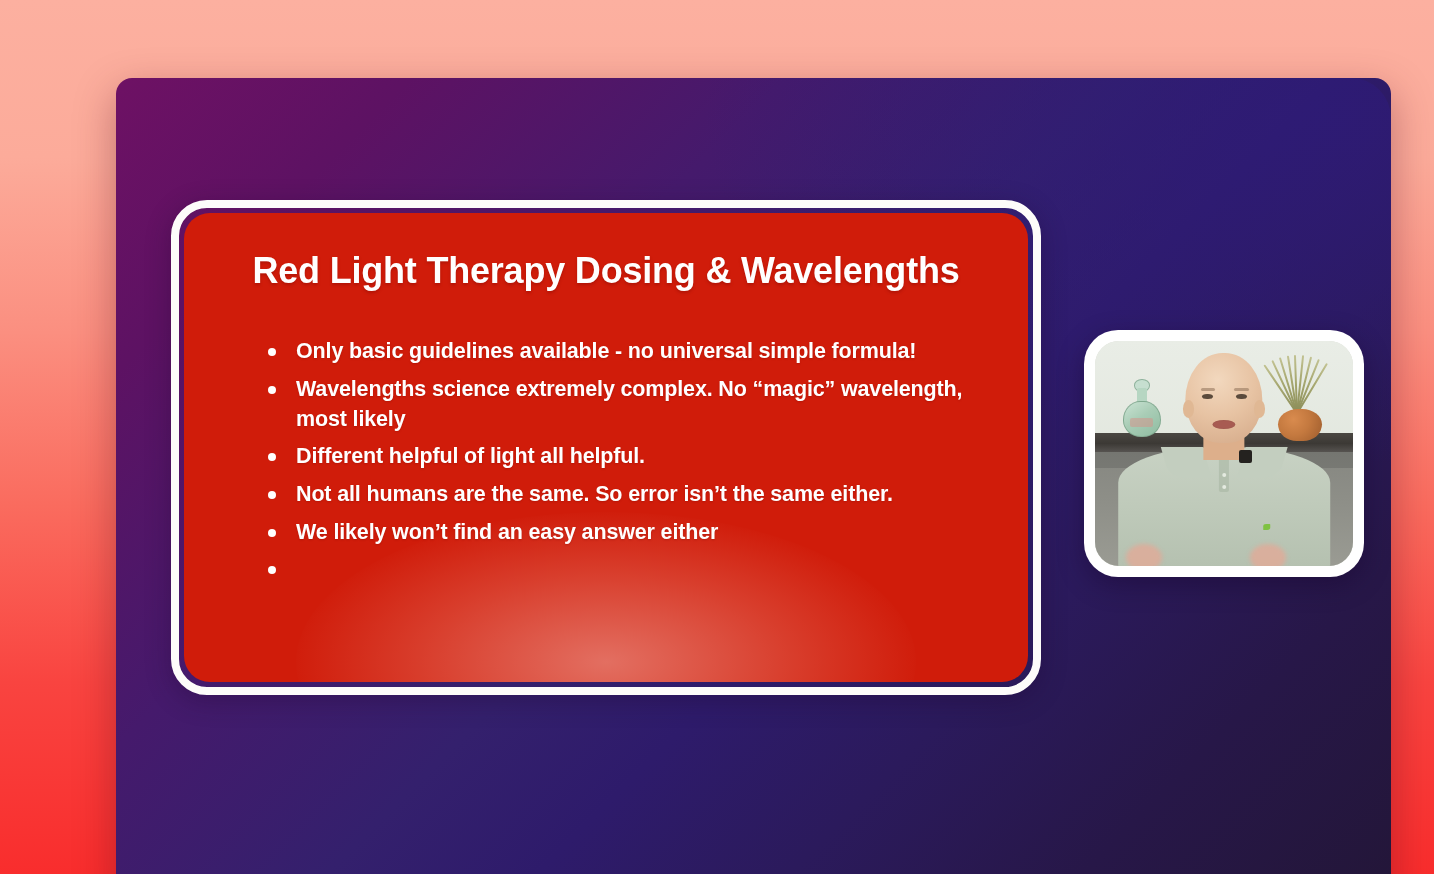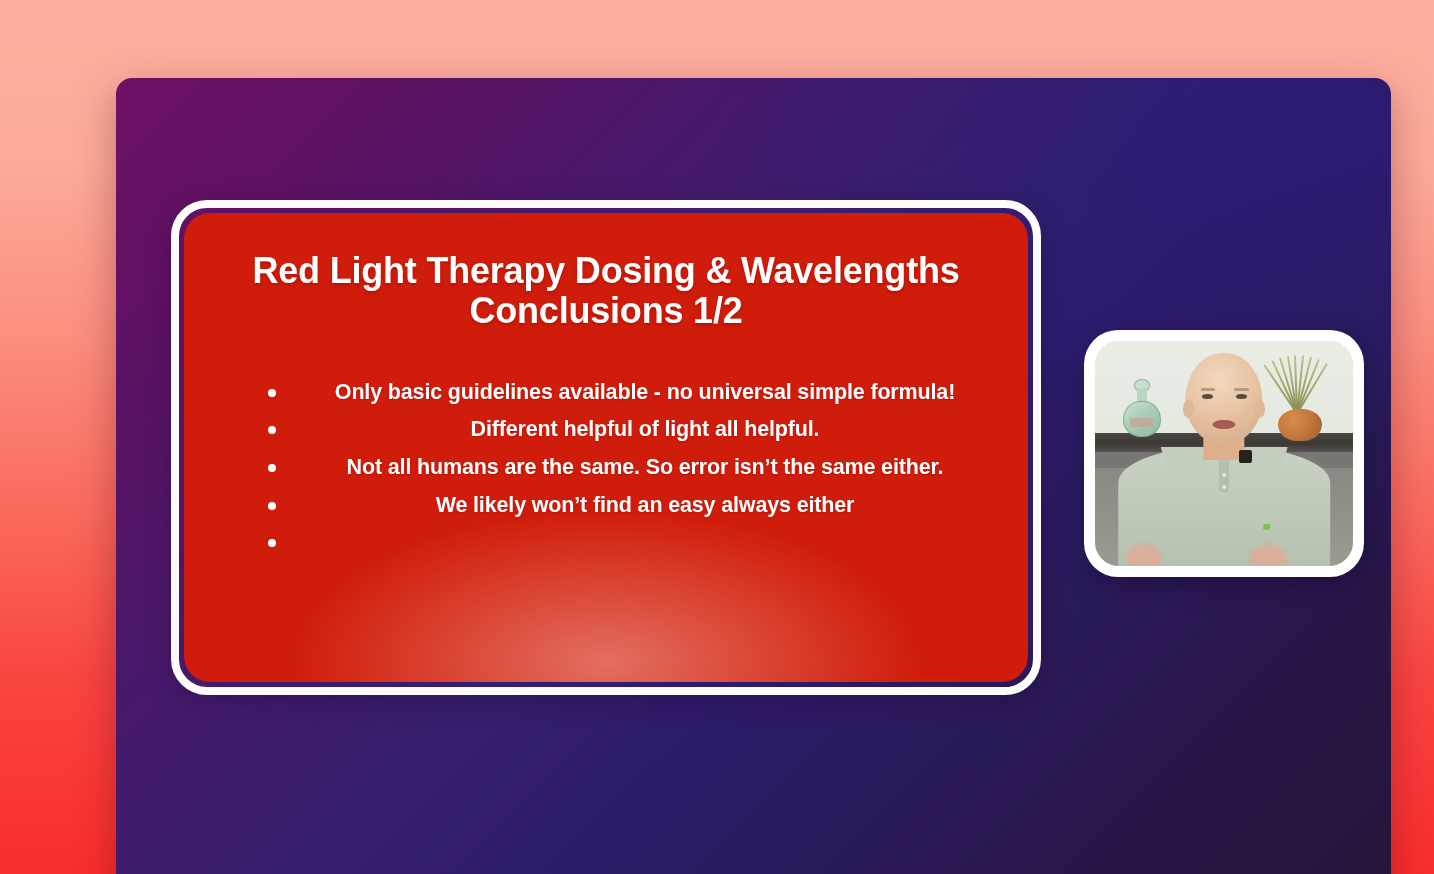--- a/index.html
+++ b/index.html
@@ -120,21 +120,20 @@
   .bullet-item {
     position: relative;
     color: #FFFFFF;
     font-size: 21.5px;
     font-weight: bold;
     line-height: 1.38;
     letter-spacing: -0.15px;
     margin-bottom: 8px;
     padding-left: 30px;
     text-shadow: 0 1px 2px rgba(120, 10, 0, 0.30);
-    text-align: center;
   }
   .bullet-dot {
     position: absolute;
     left: 2px;
     top: 11px;
     width: 8px;
     height: 8px;
     border-radius: 50%;
     background: #FFFFFF;
   }
@@ -393,39 +392,42 @@
 </head>
 <body>
 
 <div class="slide-panel">
 
   <div class="card-ring">
     <div class="card">
 
       <h1 class="card-title">
         <span>Red Light Therapy Dosing &amp; Wavelengths</span><br>
-        <span>Conclusions 1/2</span>
       </h1>
 
       <ul class="bullet-list">
         <li class="bullet-item">
           <span class="bullet-dot"></span>
           <span>Only basic guidelines available - no universal simple formula!</span>
         </li>
         <li class="bullet-item">
           <span class="bullet-dot"></span>
+          <span>Wavelengths science extremely complex. No “magic” wavelength, most likely</span>
+        </li>
+        <li class="bullet-item">
+          <span class="bullet-dot"></span>
           <span>Different helpful of light all helpful.</span>
         </li>
         <li class="bullet-item">
           <span class="bullet-dot"></span>
           <span>Not all humans are the same. So error isn’t the same either.</span>
         </li>
         <li class="bullet-item">
           <span class="bullet-dot"></span>
-          <span>We likely won’t find an easy always either</span>
+          <span>We likely won’t find an easy answer either</span>
         </li>
         <li class="bullet-item">
           <span class="bullet-dot"></span>
         </li>
       </ul>
 
     </div>
   </div>
 
   <div class="webcam">

